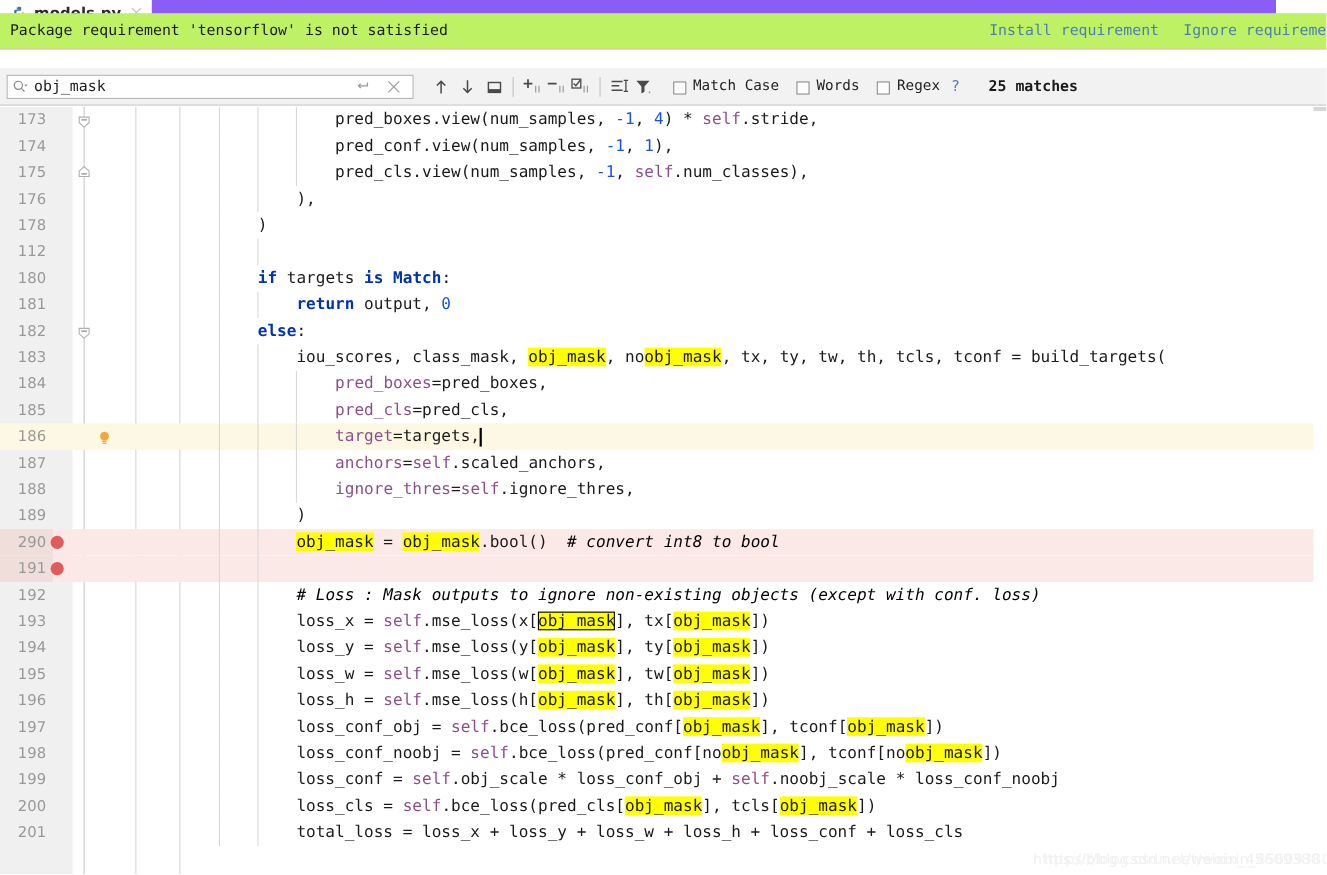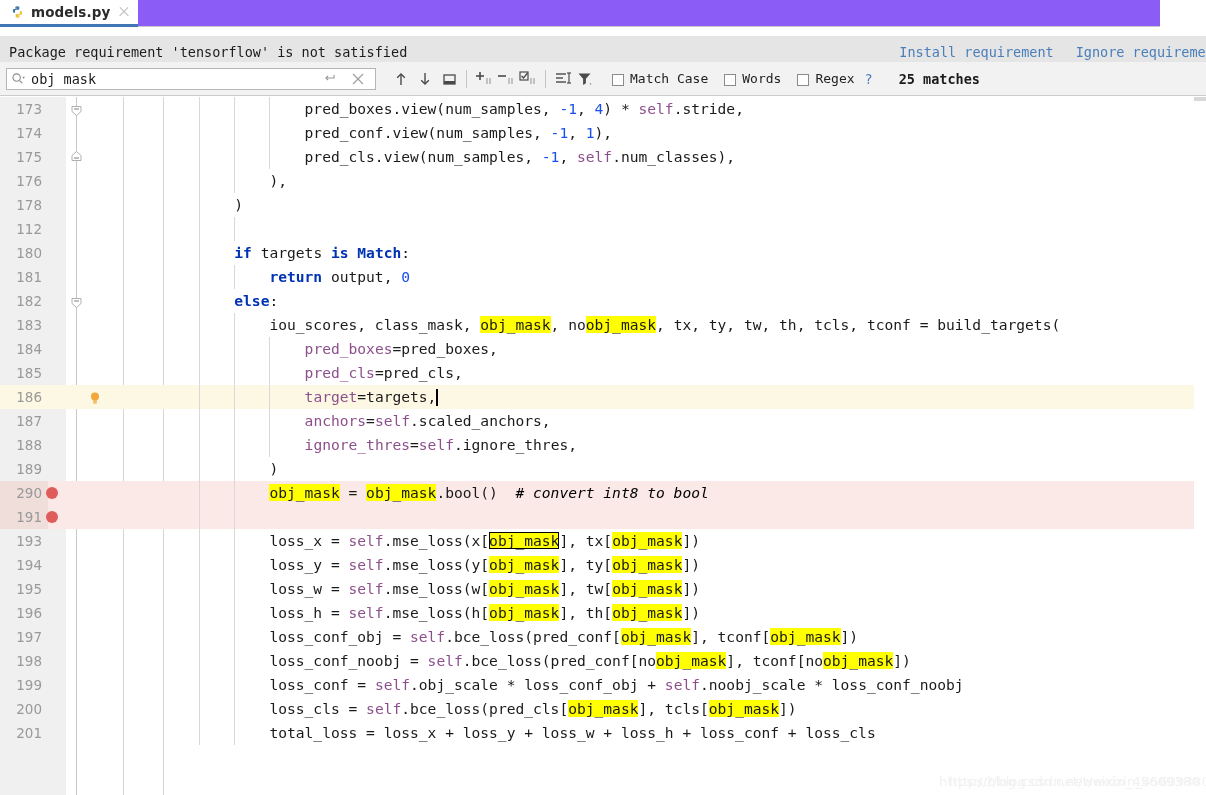--- a/index.html
+++ b/index.html
@@ -53,23 +53,23 @@
   .tab-close::before, .tab-close::after {
     content: ""; position: absolute;
     left: 0; top: 5px; width: 12px; height: 1.4px;
     background: #6b6b6b;
   }
   .tab-close::before { transform: rotate(45deg); }
   .tab-close::after  { transform: rotate(-45deg); }
 
   
   .notifybar {
-    position: absolute; left: 0; top: 36px;
+    position: absolute; left: 0; top: 12px;
     width: 1206px; height: 33px;
-    background: #e5e5e5;
+    background: #bef264;
     border-bottom: 1px solid #d6d2a0;
     box-sizing: border-box;
     display: flex; align-items: center;
   }
   .notify-text {
     font-family: "DejaVu Sans Mono", monospace;
     font-size: 13.5px;
     color: #1c1c1c;
     margin-left: 9px;
     white-space: nowrap;
@@ -577,20 +577,27 @@
         </div>
         <div class="row bp">
           <div class="row-hl-bg"></div>
           <div class="num">191</div>
           <div class="bp-dot"></div>
           <div class="iguide" style="left: 199.12px;"></div>
           <div class="iguide" style="left: 234.24px;"></div>
         </div>
         <div class="row">
           <div class="row-hl-bg"></div>
+          <div class="num">192</div>
+          <div class="iguide" style="left: 199.12px;"></div>
+          <div class="iguide" style="left: 234.24px;"></div>
+          <div class="code">            <span class="cmt"># Loss : Mask outputs to ignore non-existing objects (except with conf. loss)</span></div>
+        </div>
+        <div class="row">
+          <div class="row-hl-bg"></div>
           <div class="num">193</div>
           <div class="iguide" style="left: 199.12px;"></div>
           <div class="iguide" style="left: 234.24px;"></div>
           <div class="code">            loss_x = <span class="self">self</span>.mse_loss(x[<span class="hl-cur">obj_mask</span>], tx[<span class="hl">obj_mask</span>])</div>
         </div>
         <div class="row">
           <div class="row-hl-bg"></div>
           <div class="num">194</div>
           <div class="iguide" style="left: 199.12px;"></div>
           <div class="iguide" style="left: 234.24px;"></div>

